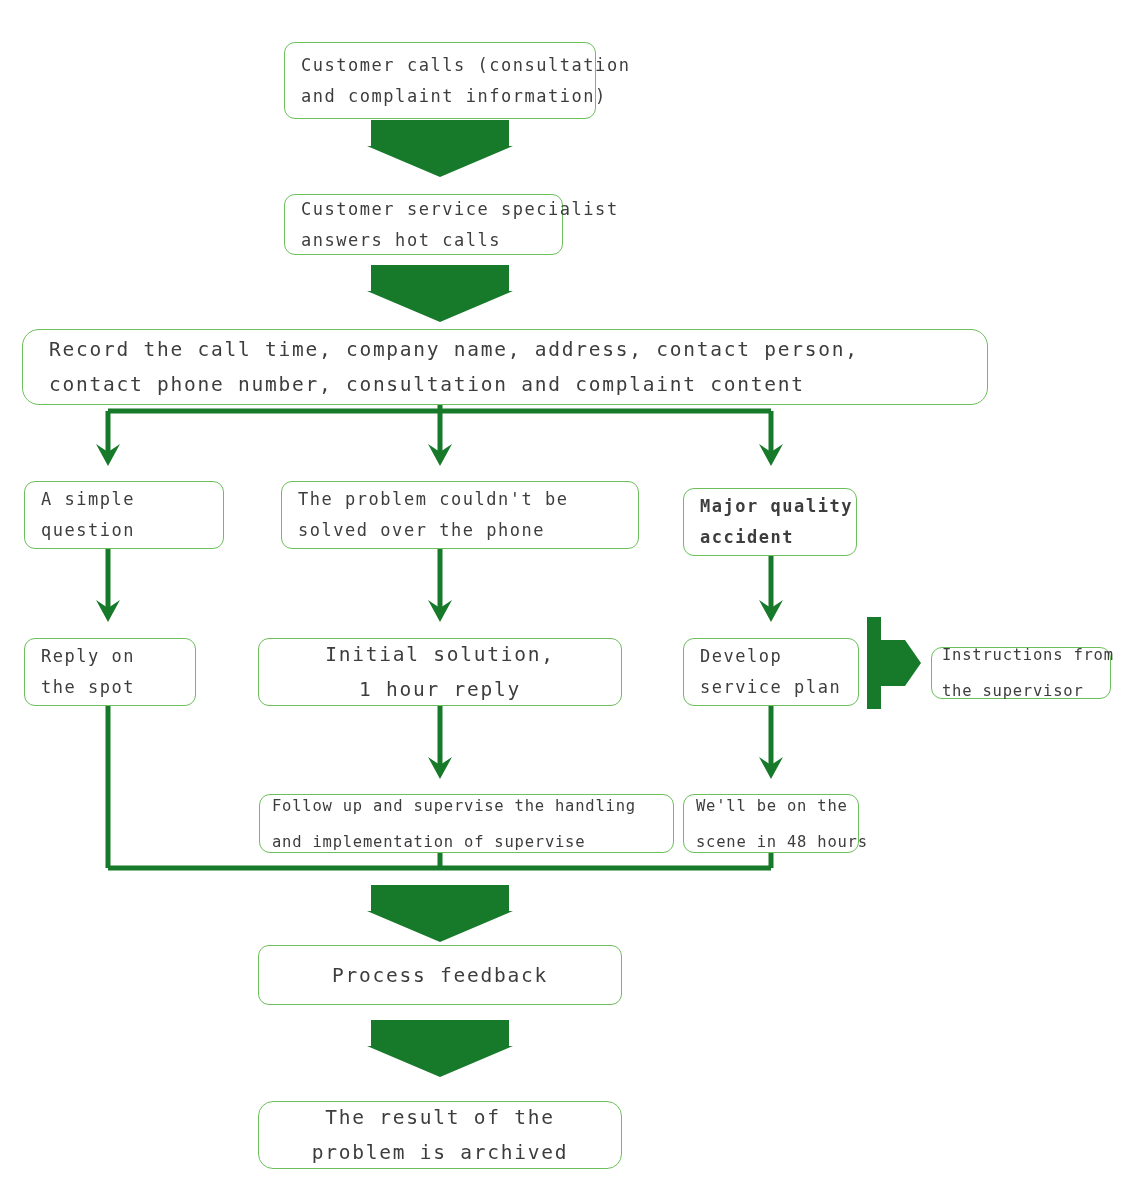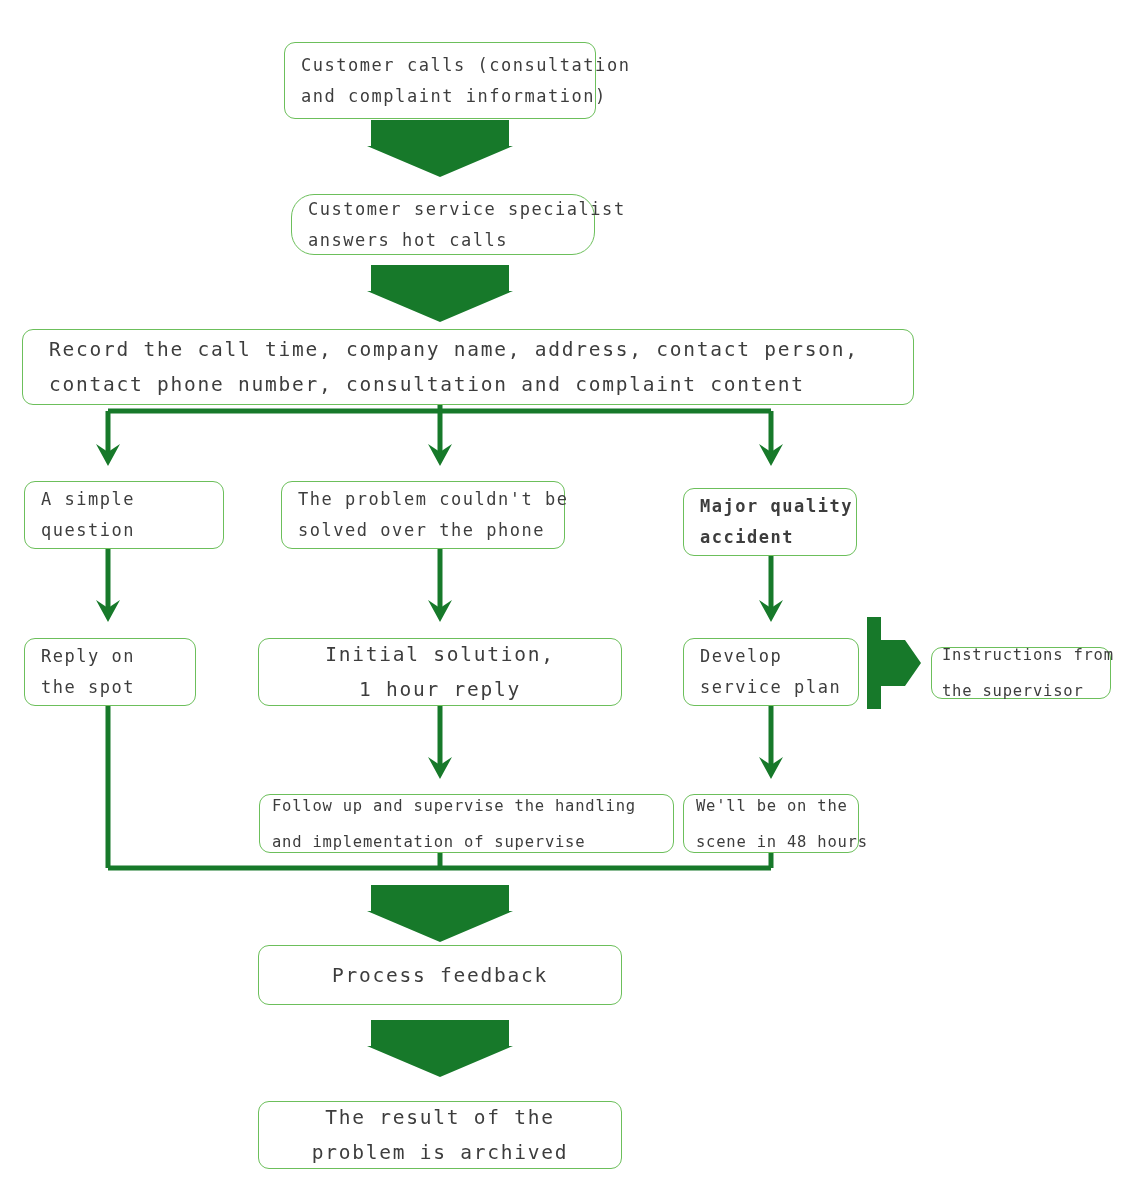--- a/index.html
+++ b/index.html
@@ -105,36 +105,36 @@
       <polygon points="371,885 509,885 509,911 513,911 440,942 367,911 371,911"></polygon>
       <polygon points="371,1020 509,1020 509,1046 513,1046 440,1077 367,1046 371,1046"></polygon>
     </g>
   </svg>
 
   <div class="node ta-left fs-md" style="left:284px; top:33px; width:312px; height:77px;">
     <span class="line">Customer calls (consultation</span>
     <span class="line">and complaint information)</span>
   </div>
 
-  <div class="node ta-left fs-md" style="left:291px; top:185px; width:304px; height:61px;border-radius:23px;">
+  <div class="node ta-left fs-md" style="left:284px; top:185px; width:279px; height:61px;">
     <span class="line">Customer service specialist</span>
     <span class="line">answers hot calls</span>
   </div>
 
-  <div class="node ta-left fs-lg" style="left:22px; top:320px; width:892px; height:76px; padding-left:26px;">
+  <div class="node ta-left fs-lg" style="left:22px; top:320px; width:966px; height:76px; padding-left:26px;border-radius:17px;">
     <span class="line">Record the call time, company name, address, contact person,</span>
     <span class="line">contact phone number, consultation and complaint content</span>
   </div>
 
   <div class="node ta-left fs-md" style="left:24px; top:472px; width:200px; height:68px;">
     <span class="line">A simple</span>
     <span class="line">question</span>
   </div>
 
-  <div class="node ta-left fs-md" style="left:281px; top:472px; width:284px; height:68px;">
+  <div class="node ta-left fs-md" style="left:281px; top:472px; width:358px; height:68px;">
     <span class="line">The problem couldn't be</span>
     <span class="line">solved over the phone</span>
   </div>
 
   <div class="node ta-left fs-md" style="left:683px; top:479px; width:174px; height:68px;font-weight:bold;">
     <span class="line">Major quality</span>
     <span class="line">accident</span>
   </div>
 
   <div class="node ta-left fs-md" style="left:24px; top:629px; width:172px; height:68px;">
@@ -164,18 +164,18 @@
 
   <div class="node ta-left fs-sm" style="left:683px; top:785px; width:176px; height:59px; padding-left:12px;">
     <span class="line">We'll be on the</span>
     <span class="line">scene in 48 hours</span>
   </div>
 
   <div class="node ta-center fs-lg" style="left:258px; top:936px; width:364px; height:60px;">
     <span class="line">Process feedback</span>
   </div>
 
-  <div class="node ta-center fs-lg" style="left:258px; top:1092px; width:364px; height:68px;">
+  <div class="node ta-center fs-lg" style="left:258px; top:1092px; width:364px; height:68px;border-radius:15px;">
     <span class="line">The result of the</span>
     <span class="line">problem is archived</span>
   </div>
 
 </div>
 
 </body></html>

